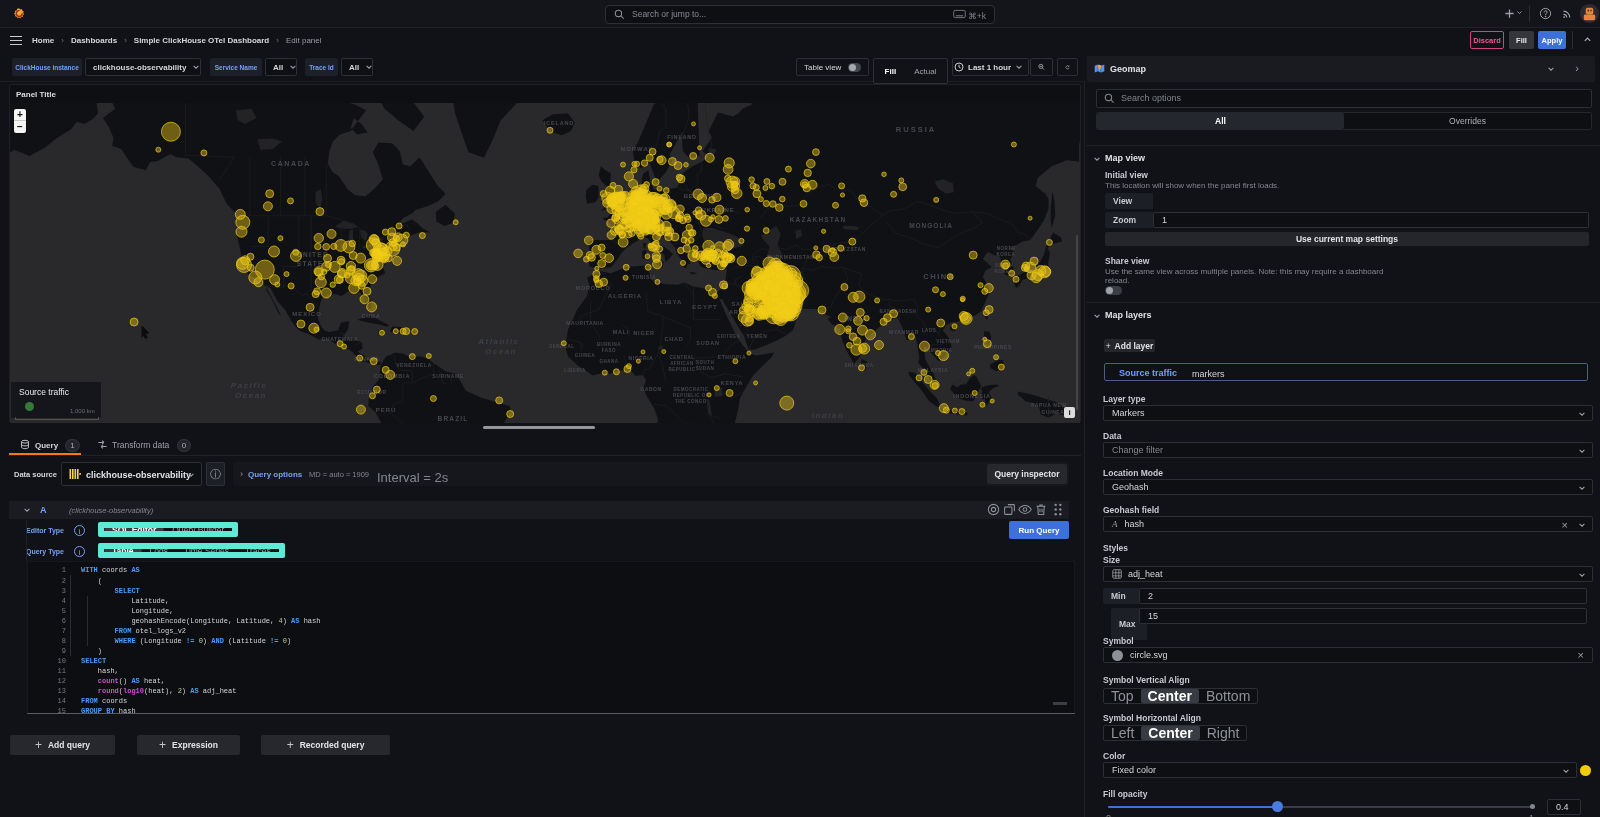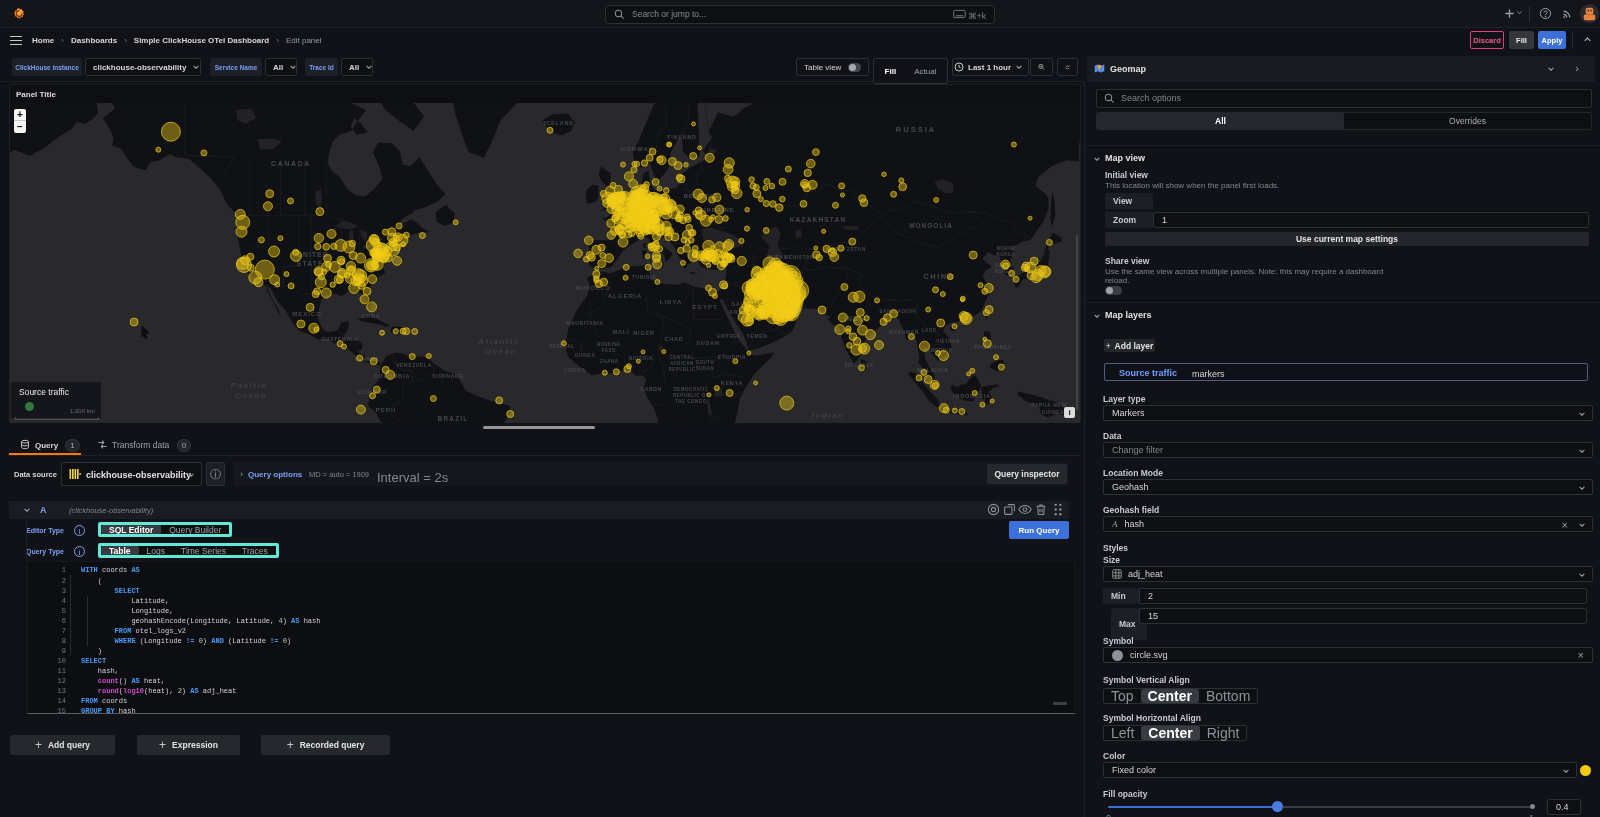--- a/index.html
+++ b/index.html
@@ -55,21 +55,21 @@
 #dssel{position:absolute;left:61px;top:0px;width:141px;height:24px;background:#0e0f13;border:1px solid #2c3036;border-radius:2px}
 #dshelp{position:absolute;left:206px;top:0px;width:19px;height:24px;background:#1d1f26;border:1px solid #2c3036;border-radius:2px;
  color:#9d9fa6;text-align:center;line-height:22px;font-size:11px}
 #qoptband{position:absolute;left:233px;top:0;width:836px;height:24px;background:#16171d;border-radius:2px}
 #qinspect{position:absolute;left:754px;top:2px;width:80px;height:20px;font-size:8.5px}
 
 #qcard{position:absolute;left:9px;top:501px;width:1060px;height:18px;background:#1a1c22}
 .rowlbl{position:absolute;font-size:7px;font-weight:bold;color:#79a0f1;white-space:nowrap}
 .helpc{display:inline-block;width:11px;height:11px;border:1px solid #79a0f1;border-radius:50%;color:#79a0f1;
  font-size:8px;text-align:center;line-height:11px;font-weight:normal;margin-left:10px;vertical-align:-1px}
-.seg{position:absolute;display:flex;background:#0e0f13;border:3px solid #5eead4;border-radius:2px;overflow:hidden}
+.seg{position:absolute;display:flex;background:#0e0f13;border:6px solid #5eead4;border-radius:2px;overflow:hidden}
 .seg div{padding:0 8px;display:flex;align-items:center;font-size:8.5px;color:#9fa1a8;white-space:nowrap}
 .seg .on{background:#383b42;color:#fff;font-weight:bold;border-radius:2px}
 
 #code{position:absolute;left:27px;top:561px;width:1048px;height:153px;background:#0d0e12;border:1px solid #17181d;
  font-family:"Liberation Mono",monospace;font-size:7px;line-height:10.1px;white-space:pre}
 #code .ln{position:absolute;left:0;width:38px;text-align:right;color:#767981}
 #code .cl{position:absolute;left:53px}
 .k{color:#4a9df8;font-weight:bold}.f{color:#cf4dcf;font-weight:bold}.n{color:#b5cea8}.p{color:#d4d4d4}
 #code .guide{position:absolute;width:1px;background:#2a2c31}
 #codebottom{position:absolute;left:27px;top:713px;width:1048px;height:1px;background:#595b60}

